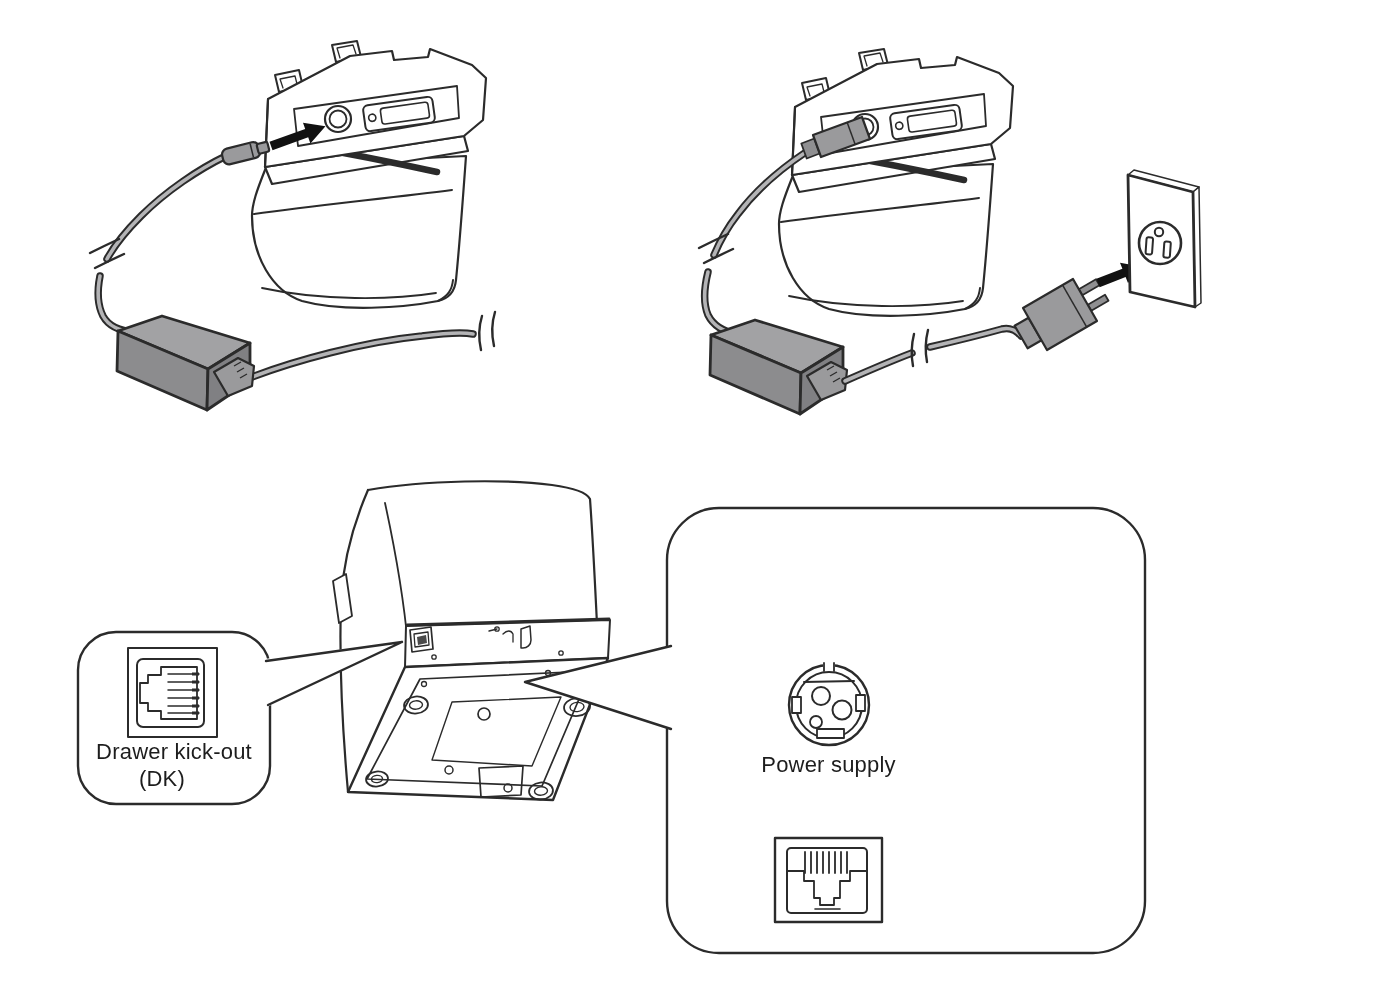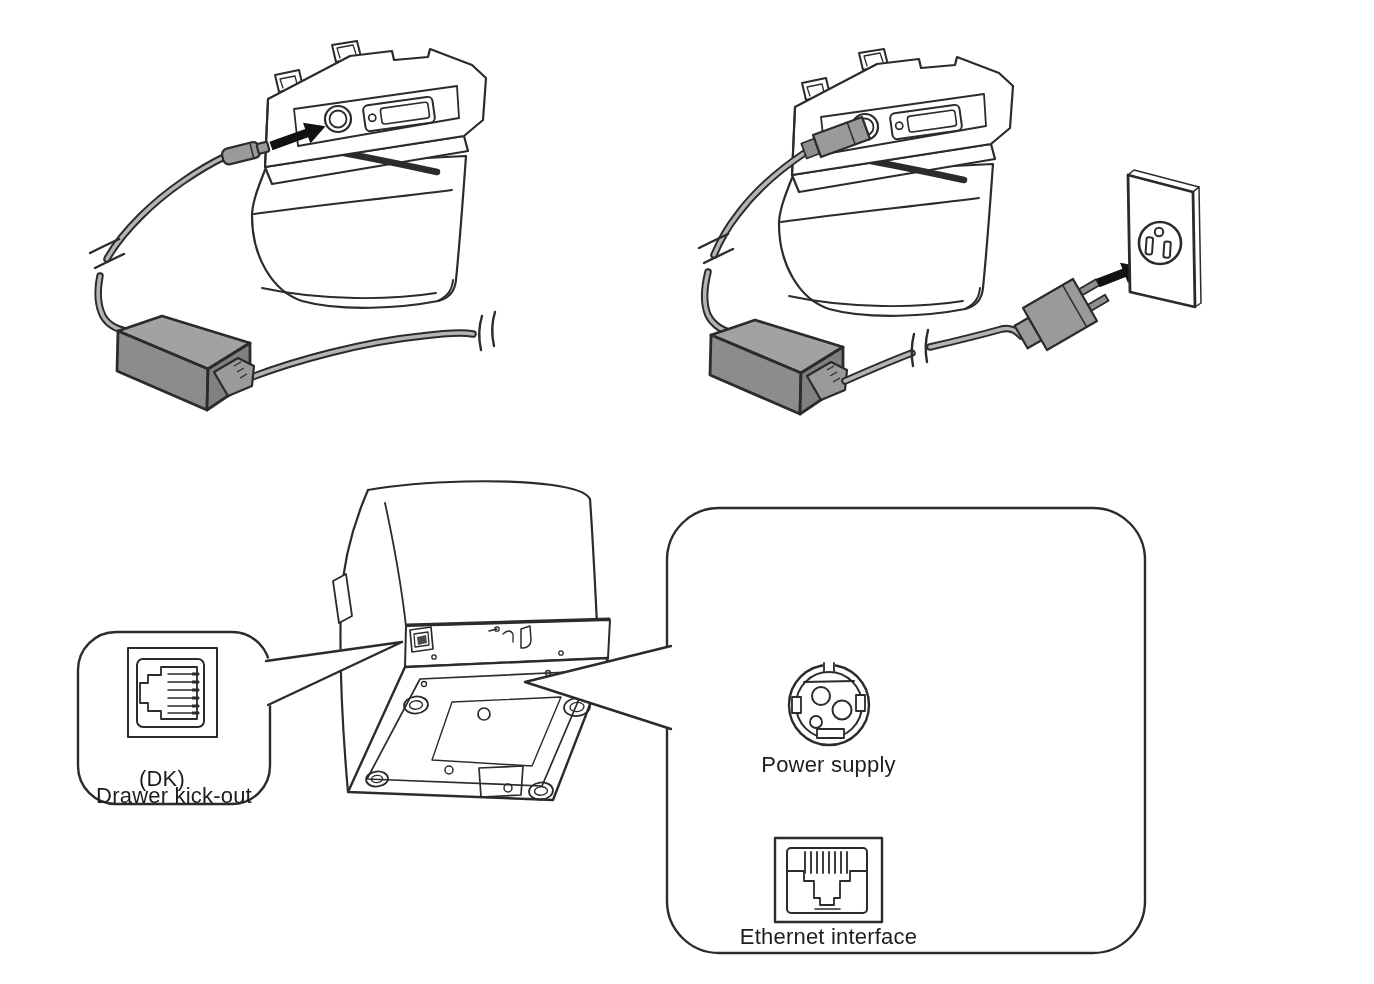--- a/index.html
+++ b/index.html
@@ -212,18 +212,17 @@
         <rect class="ln sw24" x="775" y="838" width="107" height="84"></rect>
         <rect class="ln sw2" x="787" y="848" width="80" height="65" rx="4"></rect>
         <path class="ln sw18" d="M787,871 L804,871 L804,881 L814,881 L814,898 L820,898 L820,905 L834,905 L834,898 L840,898 L840,881 L850,881 L850,871 L867,871"></path>
         <path class="ln sw18" d="M805,852 L805,873 M811,852 L811,873 M817,852 L817,873 M823,852 L823,873 M829,852 L829,873 M835,852 L835,873 M841,852 L841,873 M847,852 L847,873"></path>
         <path class="ln sw16" d="M815,909 L840,909"></path>
       </g>
     </g>
   </g>
 </svg>
 
-<div class="lbl" style="left:78px;top:784px;width:192px;">Drawer kick-out</div>
+<div class="lbl" style="left:78px;top:740px;width:192px;">Drawer kick-out</div>
 <div class="lbl" style="left:66px;top:767px;width:192px;">(DK)</div>
 <div class="lbl" style="left:708px;top:753px;width:241px;">Power supply</div>
-<div class="lbl" style="left:708px;top:925px;width:241px;">Ethernet interface</div>
 
 </div>
 
 </body></html>

